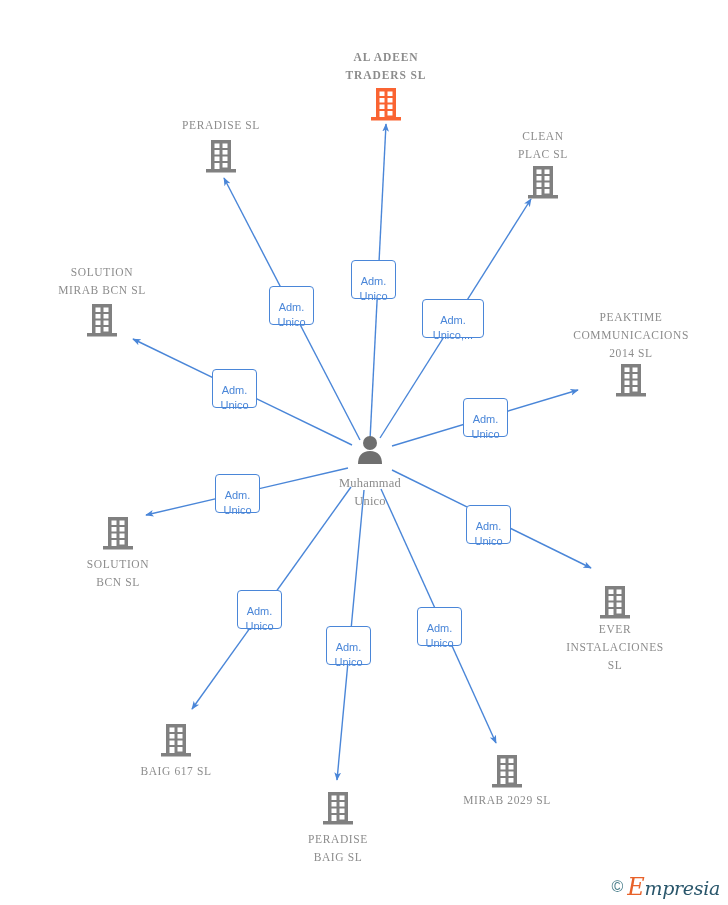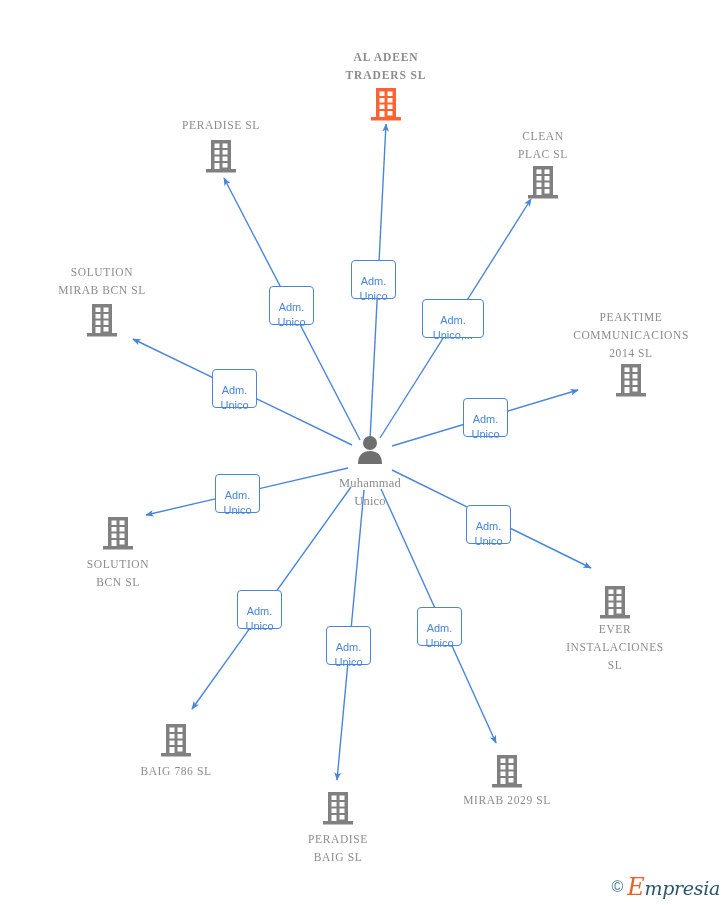--- a/index.html
+++ b/index.html
@@ -296,21 +296,21 @@
               <rect x="18.5" y="12" width="5" height="4.5" fill="#ffffff"></rect>
               <rect x="10.5" y="18.5" width="5" height="4.5" fill="#ffffff"></rect>
               <rect x="18.5" y="18.5" width="5" height="4.5" fill="#ffffff"></rect>
               <rect x="10.5" y="25" width="5" height="6" fill="#ffffff"></rect>
               <rect x="18.5" y="25" width="5" height="4.5" fill="#ffffff"></rect>
             </g>
           </svg>
         </div>
       </div>
       <div class="node" style="left: 176px; top: 762px;">
-        <div class="node-label">BAIG 786 SL</div>
+        <div class="node-label">BAIG 617 SL</div>
       </div>
       <div class="node" style="left: 507px; top: 751px;">
         <div class="node-icon">
           <svg width="34" height="36" viewBox="0 0 34 36">
             <g fill="#808080">
               <rect x="7" y="2" width="20" height="29"></rect>
               <rect x="2" y="31" width="30" height="3.5"></rect>
               <rect x="10.5" y="5.5" width="5" height="4.5" fill="#ffffff"></rect>
               <rect x="18.5" y="5.5" width="5" height="4.5" fill="#ffffff"></rect>
               <rect x="10.5" y="12" width="5" height="4.5" fill="#ffffff"></rect>

